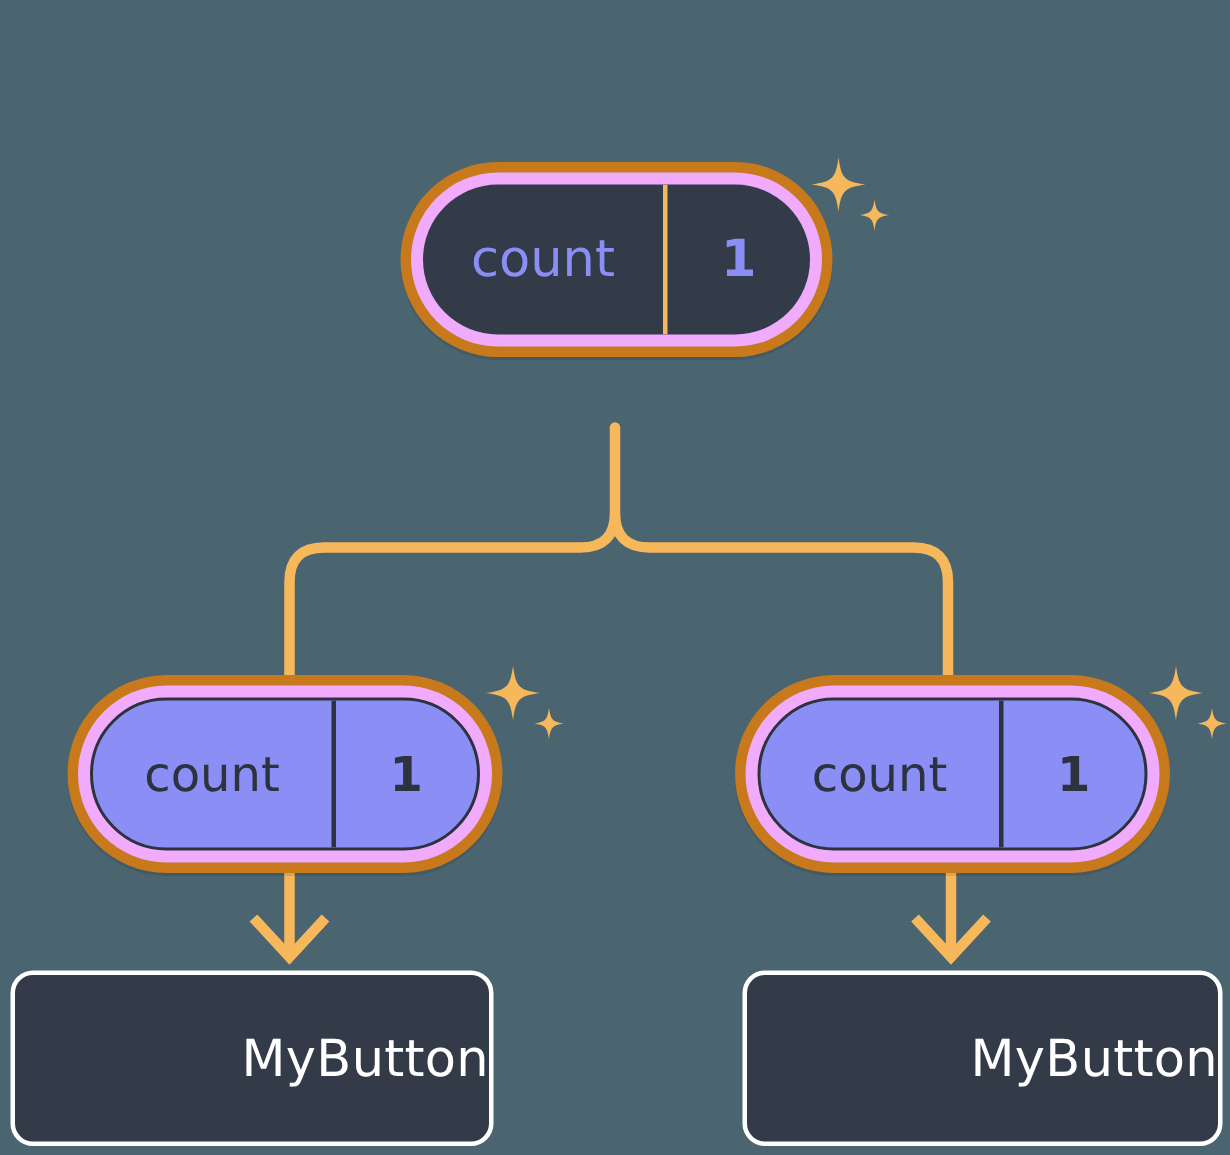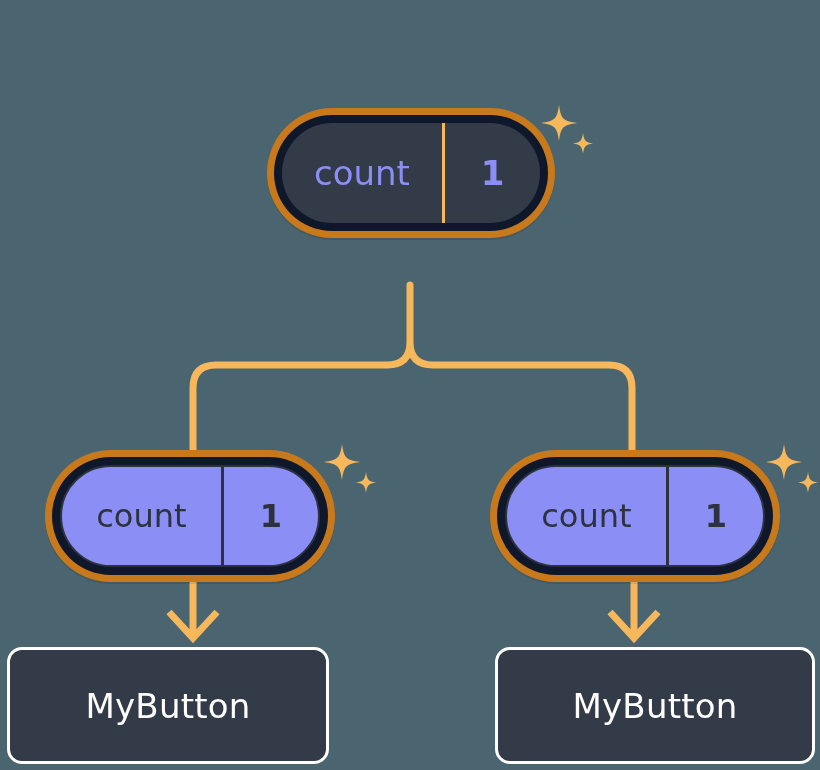--- a/index.html
+++ b/index.html
@@ -30,21 +30,21 @@
 
   
   .card {
     position: absolute;
     box-sizing: border-box;
     background: #333a48;
     border: 3px solid #ffffff;
     border-radius: 15px;
     display: flex;
     align-items: center;
-    justify-content: center;
+    justify-content: flex-end;
   }
   .card-title {
     color: #ffffff;
     font-weight: 400;
     letter-spacing: 0.2px;
     white-space: nowrap;
   }
 
   #card-myapp {
     left: 155px;
@@ -71,21 +71,21 @@
     border-radius: 999px;
     background: #c8791c;          
     padding: 7px;
     filter: drop-shadow(0 2px 0 rgba(0,0,0,0.10));
   }
   .pill-inner {
     box-sizing: border-box;
     width: 100%;
     height: 100%;
     border-radius: 999px;
-    background: #0f172a;          
+    background: #f0abfc;          
     padding: 8px;
   }
   .pill-body {
     box-sizing: border-box;
     width: 100%;
     height: 100%;
     border-radius: 999px;
     display: flex;
     align-items: stretch;
     overflow: hidden;

